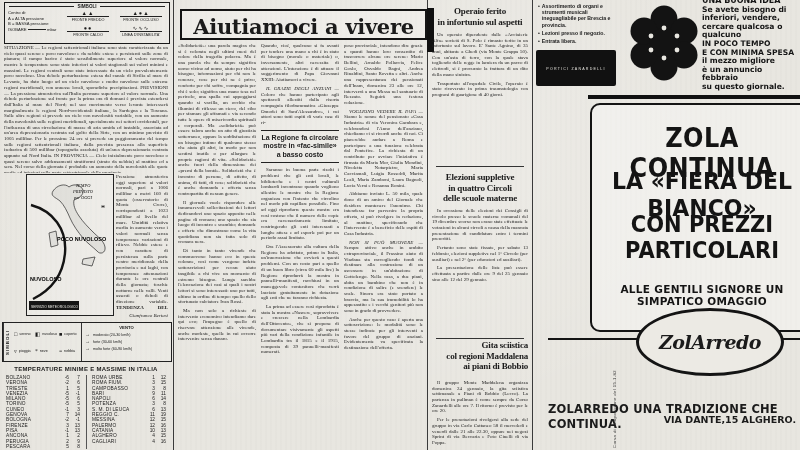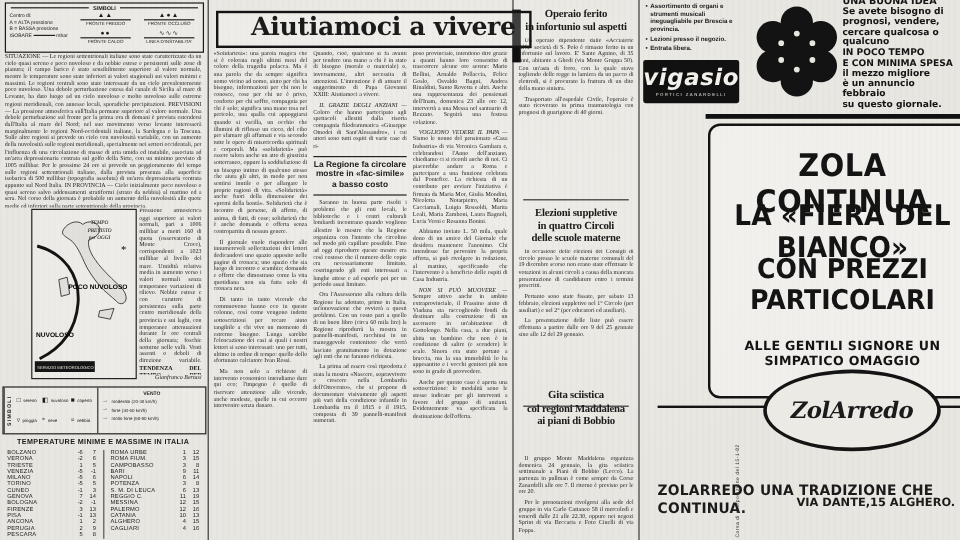--- a/index.html
+++ b/index.html
@@ -40,21 +40,21 @@
   .vlab{font:3.7px "Liberation Sans",sans-serif;}
   
   .temp-title{left:4px;top:366px;width:164px;text-align:center;font:bold 6px "Liberation Sans",sans-serif;letter-spacing:.3px;}
   .temps{left:6px;top:375px;width:160px;display:flex;gap:6px;}
   .thalf{flex:1;}
   .thalf.right{border-left:1px solid #555;padding-left:5px;}
   .trow{display:flex;font:4.8px/5.3px "Liberation Sans",sans-serif;}
   .tcity{flex:1;letter-spacing:.2px;}
   .tval{width:11px;text-align:right;}
   
-  .mainhead{left:180px;top:9px;width:243px;height:27px;border:2.5px solid #141414;display:flex;align-items:flex-start;justify-content:center;background:rgba(255,255,255,.2);padding-left:16px;}
+  .mainhead{left:180px;top:9px;width:243px;height:27px;border:2.5px solid #141414;display:flex;align-items:flex-end;justify-content:center;background:rgba(255,255,255,.2);}
   .mainhead span{font:bold 21px/22px "DejaVu Serif",serif;letter-spacing:-.3px;}
   .mcol{top:43px;height:405px;overflow:hidden;}
   .mcol p{margin:0 0 3px;text-indent:5px;}
   .mcol p.noind{text-indent:0;}
   .lead{font-style:italic;}
   .subhead{border-top:1px solid #222;border-bottom:1px solid #222;padding:3px 0;margin:4px 0;text-align:center;}
   .subhead-line{font:bold 7px/8.5px "Liberation Sans",sans-serif;}
   
   .nhead{left:432px;width:96px;text-align:center;}
   .nhl{font:bold 9px/10.5px "Liberation Serif",serif;letter-spacing:-.2px;}
@@ -386,21 +386,21 @@
       <div class="nhl">Elezioni suppletive</div>
       <div class="nhl">in quattro Circoli</div>
       <div class="nhl">delle scuole materne</div>
     </div>
   <div class="abs nbody tiny" style="top:208px;height:126px;">
       <p class="para">In occasione delle elezioni dei Consigli di circolo presso le scuole materne comunali del 19 dicembre scorso non erano state effettuate le votazioni in alcuni circoli a causa della mancata presentazione di candidature entro i termini prescritti.</p>
       <p class="para">Pertanto sono state fissate, per sabato 13 febbraio, elezioni suppletive nel 1° Circolo (per ausiliari) e nel 2° (per educatori ed ausiliari).</p>
       <p class="para">La presentazione delle liste può essere effettuata a partire dalle ore 9 del 25 gennaio sino alle 12 del 29 gennaio.</p>
     </div>
   <div class="newsrule" style="top:338px;"></div>
-  <div class="abs nhead" style="top:324px;">
+  <div class="abs nhead" style="top:340px;text-align:right;">
       <div class="nhl">Gita sciistica</div>
       <div class="nhl">col regioni Maddalena</div>
       <div class="nhl">ai piani di Bobbio</div>
     </div>
   <div class="abs nbody tiny" style="top:380px;height:70px;">
       <p class="para">Il gruppo Monte Maddalena organizza domenica 24 gennaio, la gita sciistica settimanale a Piani di Bobbio (Lecco). La partenza in pullman è come sempre da Corso Zanardelli alle ore 7. Il ritorno è previsto per le ore 20.</p>
       <p class="para">Per le prenotazioni rivolgersi alla sede del gruppo in via Carlo Cattaneo 58 il mercoledì e venerdì dalle 21 alle 22.30, oppure nei negozi Sprint di via Beccaria e Foto Cinelli di via Foppa.</p>
     </div>
 
   <div class="abs vigbullets">
@@ -411,21 +411,20 @@
       <div class="vbullet">
         <span class="vdot">•</span>
         <span class="vtext">Lezioni presso il negozio.</span>
       </div>
       <div class="vbullet">
         <span class="vdot">•</span>
         <span class="vtext">Entrata libera.</span>
       </div>
     </div>
   <div class="abs vigbox">
-    <span class="viglogo">vigasio</span>
     <span class="vigsub">PORTICI ZANARDELLI</span>
   </div>
 
   <svg class="abs" style="left:623px;top:0px;" width="82" height="86" viewBox="0 0 82 86">
     <g fill="#131313">
       <circle cx="41" cy="19" r="13.5"></circle>
       <circle cx="61" cy="31" r="13.5"></circle>
       <circle cx="61" cy="55" r="13.5"></circle>
       <circle cx="41" cy="67" r="13.5"></circle>
       <circle cx="21" cy="55" r="13.5"></circle>
@@ -437,21 +436,21 @@
         <circle cx="54" cy="36" r="2.4"></circle>
         <circle cx="54" cy="50" r="2.4"></circle>
       <circle cx="41" cy="58" r="2.4"></circle>
         <circle cx="28" cy="50" r="2.4"></circle>
         <circle cx="28" cy="36" r="2.4"></circle>
     </g>
   </svg>
   <div class="abs idea-text">
       <div class="idea-line idea-first">UNA BUONA IDEA</div>
       <div class="idea-line">Se avete bisogno di</div>
-      <div class="idea-line">prognosi, vendere,</div>
+      <div class="idea-line">inferiori, vendere,</div>
       <div class="idea-line">cercare qualcosa o</div>
       <div class="idea-line">qualcuno</div>
       <div class="idea-line">IN POCO TEMPO</div>
       <div class="idea-line">E CON MINIMA SPESA</div>
       <div class="idea-line">il mezzo migliore</div>
       <div class="idea-line">è un annuncio</div>
       <div class="idea-line">febbraio</div>
       <div class="idea-line">su questo giornale.</div>
     </div>
 

